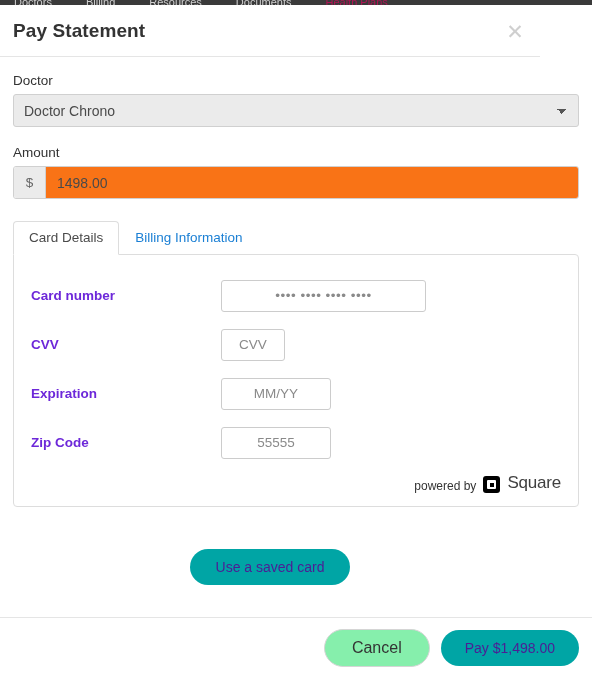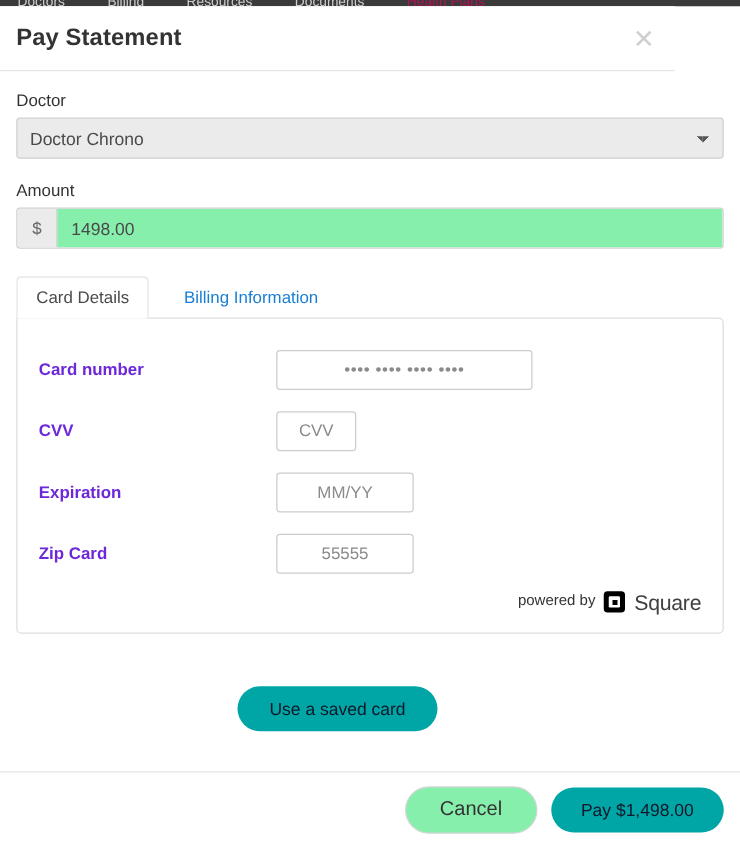--- a/index.html
+++ b/index.html
@@ -100,33 +100,32 @@
   .input-addon {
     width: 32px;
     background: #ebebeb;
     border-right: 1px solid #d0d0d0;
     display: flex; align-items: center; justify-content: center;
     font-size: 13.5px; color: #666666;
   }
   .input-group input {
     flex: 1;
     border: none; outline: none;
-    background: #86efac;
+    background: #f97316;
     padding-left: 11px;
     font-size: 14px; color: #4a4a4a;
     font-family: "Liberation Sans", sans-serif;
   }
 
   
   .tabs {
     margin-top: 22px;
     display: flex;
     position: relative;
     z-index: 2;
-    gap: 12px;
   }
   .tab {
     padding: 8px 15px 9px 15px;
     font-size: 13.5px;
     cursor: pointer;
     border: 1px solid transparent;
     border-bottom: none;
     border-radius: 4px 4px 0 0;
     margin-bottom: -1px;
   }
@@ -172,21 +171,21 @@
   }
   .form-row input::placeholder { color: #8a8a8a; opacity: 1; }
   .inp-card { width: 205px; text-align: center; letter-spacing: .5px; }
   .inp-cvv { width: 64px; text-align: center; }
   .inp-exp { width: 110px; text-align: center; }
   .inp-zip { width: 110px; text-align: center; }
 
   .powered-by {
     position: absolute;
     right: 17px; bottom: 13px;
-    display: flex; align-items: flex-start; gap: 7px; margin-left: 48px;
+    display: flex; align-items: flex-end; gap: 7px; margin-left: 48px;
   }
   .powered-by .pb-text { font-size: 12px; color: #333333; }
   .square-logo {
     width: 17px; height: 17px;
     background: #000000;
     border-radius: 3px;
     display: flex; align-items: center; justify-content: center;
   }
   .square-logo .ring {
     width: 9px; height: 9px;
@@ -209,21 +208,21 @@
     display: flex; justify-content: center;
     margin-top: 42px;
   }
   .btn {
     border: none;
     cursor: pointer;
     font-family: "Liberation Sans", sans-serif;
   }
   .btn-teal {
     background: #00a5a5;
-    color: #0f172a;
+    color: #4c1d95;
     border-radius: 20px;
     font-size: 14px;
     padding: 10px 24px;
   }
   .btn-saved { padding: 10px 26px; }
 
   
   .modal-footer {
     position: absolute;
     left: 0; bottom: 0;
@@ -297,21 +296,21 @@
         <div class="row-label">CVV</div>
         <input class="inp-cvv" type="text" placeholder="CVV" style="">
       </div>
 
       <div class="form-row">
         <div class="row-label">Expiration</div>
         <input class="inp-exp" type="text" placeholder="MM/YY" style="">
       </div>
 
       <div class="form-row">
-        <div class="row-label">Zip Card</div>
+        <div class="row-label">Zip Code</div>
         <input class="inp-zip" type="text" placeholder="55555" style="">
       </div>
 
       <div class="powered-by">
         <span class="pb-text">powered by</span>
         <span class="square-logo">
           <span class="ring">
               <span class="dot"></span>
             </span>
         </span>

